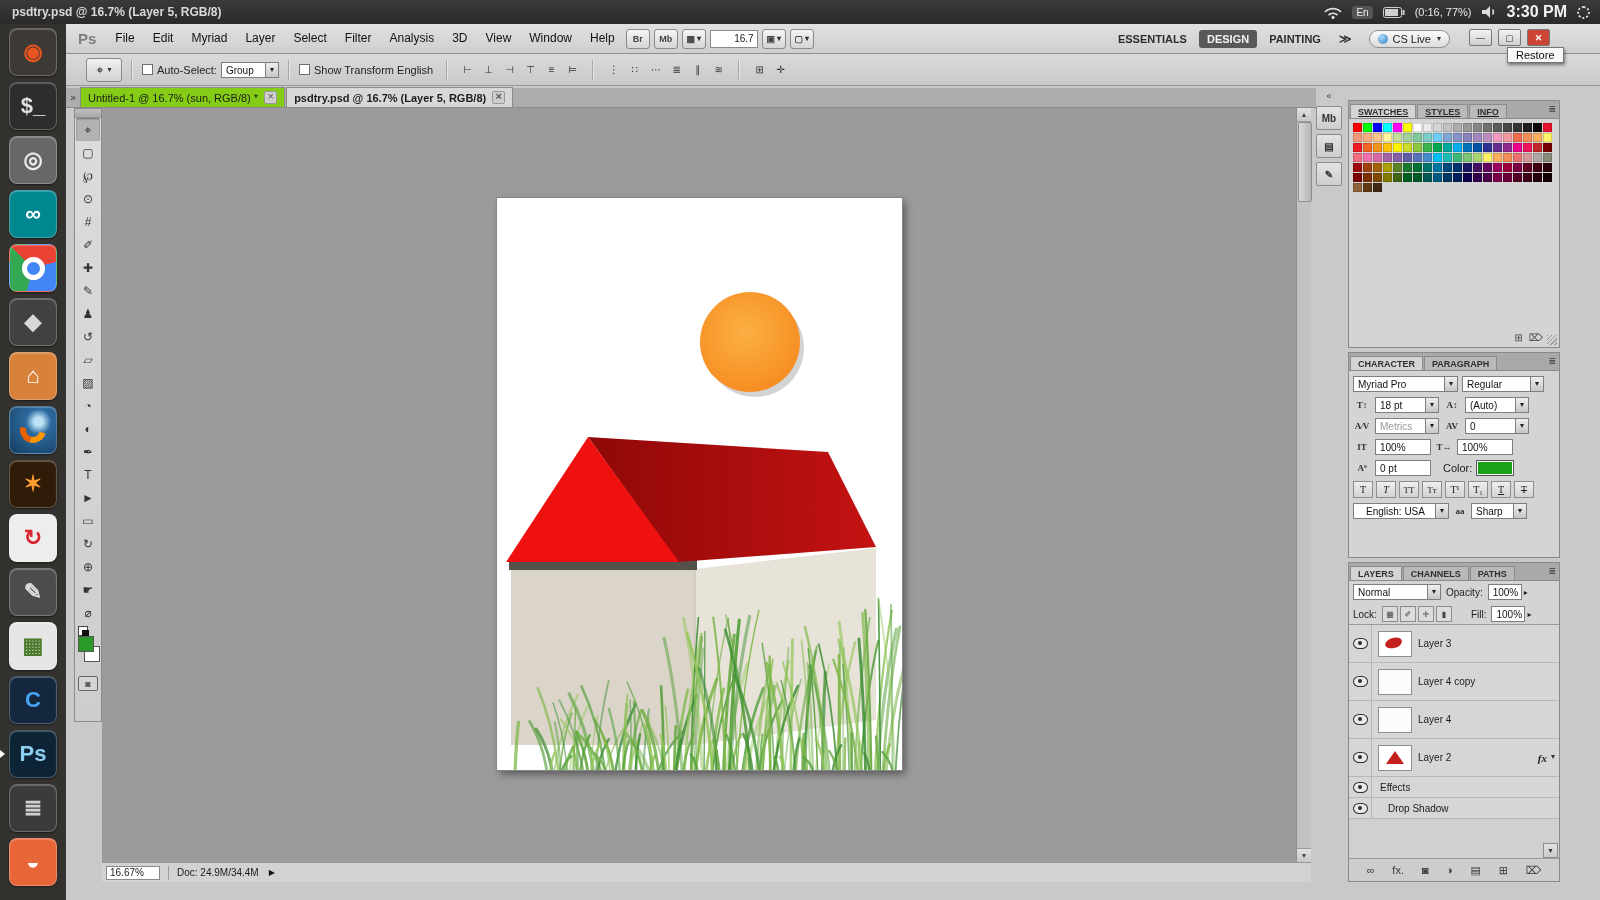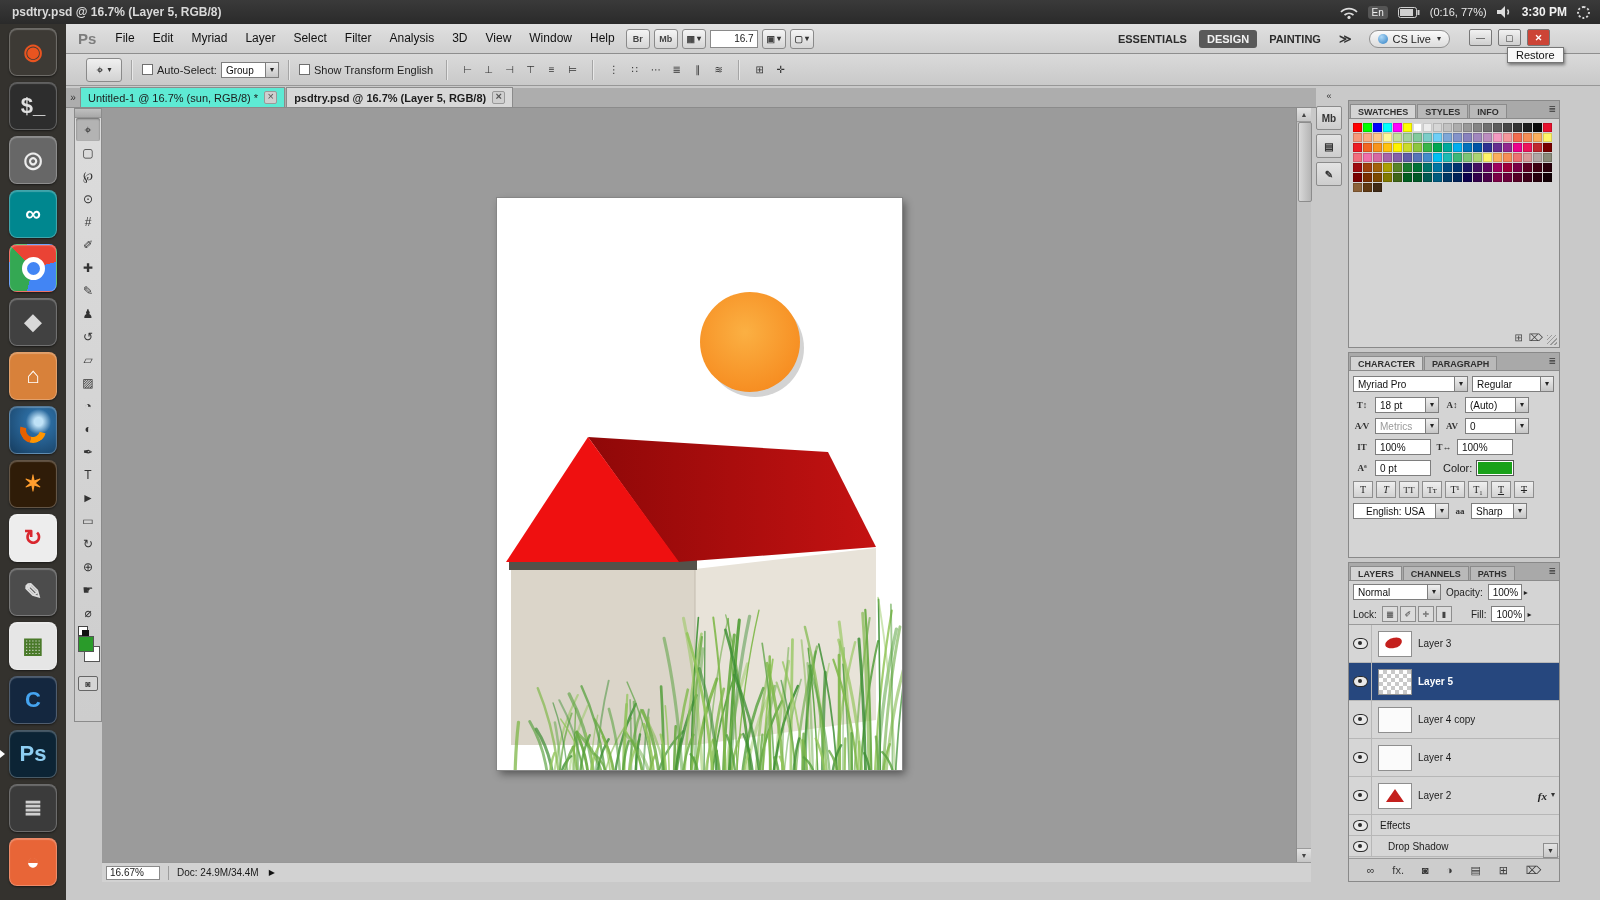--- a/index.html
+++ b/index.html
@@ -4,21 +4,21 @@
 <style>
   html,body{margin:0;padding:0;background:#222;}
   .screen{position:relative;width:1600px;height:900px;overflow:hidden;background:#c9c9c9;
     font-family:"Liberation Sans",sans-serif;font-size:11px;color:#1a1a1a;}
   
   .ubar{position:absolute;left:0;top:0;width:1600px;height:24px;background:linear-gradient(#3a3a3a,#2a2a2a);
     color:#ddd;display:flex;align-items:center;z-index:40;}
   .ubar-title{margin-left:12px;font-weight:bold;font-size:12px;color:#d9d9d9;}
   .ubar-right{position:absolute;right:10px;top:0;height:24px;display:flex;align-items:center;gap:10px;}
   .kbd-ind{background:#555;border-radius:3px;padding:1px 4px;font-size:10px;color:#eee;}
-  .clock{font-weight:bold;font-size:12px;color:#f2f2f2;}
+  .clock{font-weight:bold;font-size:16px;color:#f2f2f2;}
   .gear-icon{width:13px;height:13px;border:2px dotted #d9d9d9;border-radius:50%;box-sizing:border-box;}
   
   .launcher{position:absolute;left:0;top:24px;width:66px;height:876px;background:#34322e;z-index:30;
     display:flex;flex-direction:column;align-items:center;padding-top:4px;box-sizing:border-box;}
   .tile-wrap{position:relative;margin-bottom:6px;}
   .tile{width:48px;height:48px;border-radius:8px;border:1px solid rgba(255,255,255,.25);box-sizing:border-box;
     display:flex;align-items:center;justify-content:center;font-size:22px;font-weight:bold;
     box-shadow:inset 0 1px 1px rgba(255,255,255,.25), 0 1px 2px rgba(0,0,0,.5);}
   .run-ind{position:absolute;left:-9px;top:20px;width:0;height:0;border-top:4px solid transparent;
     border-bottom:4px solid transparent;border-left:5px solid #fff;}
@@ -71,21 +71,21 @@
   .dd.grayed{color:#9a9a9a;}
   .nf{background:#fff;border:1px solid #7e7e7e;height:16px;font-size:10px;line-height:15px;padding:0 4px;
     box-sizing:border-box;white-space:nowrap;color:#111;}
   .spin{display:flex;align-items:center;gap:2px;}
   .spin .arrow{font-size:8px;color:#222;}
   
   .tabsbar{position:absolute;left:66px;top:88px;width:1250px;height:20px;background:#adadad;border-bottom:1px solid #8b8b8b;
     display:flex;align-items:flex-end;box-sizing:border-box;z-index:15;}
   .tab-overflow{width:14px;text-align:center;font-size:10px;color:#333;line-height:19px;}
   .doc-tab{display:flex;align-items:center;gap:6px;height:19px;padding:0 7px;font-size:11px;color:#1c1c1c;
-    background:#5eead4;border:1px solid #8b8b8b;border-bottom:none;margin-right:1px;white-space:nowrap;}
+    background:#84cc16;border:1px solid #8b8b8b;border-bottom:none;margin-right:1px;white-space:nowrap;}
   .doc-tab.active{background:#d8d8d8;font-weight:bold;}
   .tab-close{color:#555;font-size:11px;border:1px solid #999;background:#cfcfcf;width:11px;height:11px;
     line-height:9px;text-align:center;border-radius:2px;}
   
   .toolspanel{position:absolute;left:74px;top:108px;width:28px;height:614px;background:linear-gradient(#dcdcdc,#cdcdcd);
     border:1px solid #8b8b8b;box-sizing:border-box;z-index:15;}
   .tools-grip{height:8px;background:linear-gradient(#bfbfbf,#a8a8a8);border-bottom:1px solid #949494;}
   .tool-btn{width:24px;height:23px;margin:0 auto;display:flex;align-items:center;justify-content:center;
     font-size:12px;color:#333;}
   .tool-btn.selected{background:#b3b3b3;box-shadow:inset 0 1px 2px rgba(0,0,0,.4);border-radius:2px;}
@@ -735,21 +735,21 @@
         </div>
         <div class="rail-btn" style="margin-bottom:4px;">
           <span>▤</span>
         </div>
         <div class="rail-btn" style="margin-bottom:4px;">
           <span>✎</span>
         </div>
       </div>
   </div>
 
-  <div class="panel" style="top:100px;height:248px;">
+  <div class="panel" style="top:100px;height:248px;text-decoration:underline;">
     <div class="ptabs">
       <div style="display:flex;align-items:flex-end;">
 
       <span class="ptab active">SWATCHES</span>
           <span class="ptab">STYLES</span>
           <span class="ptab">INFO</span>
         </div>
       <span class="pmenu">≣</span>
     </div>
     <div class="swgrid">
@@ -888,21 +888,21 @@
   <div class="panel" style="top:352px;height:206px;">
     <div class="ptabs">
       <div style="display:flex;align-items:flex-end;">
 
       <span class="ptab active">CHARACTER</span>
           <span class="ptab">PARAGRAPH</span>
         </div>
       <span class="pmenu">≣</span>
     </div>
     <div class="chrow">
-      <span class="dd" style="width:115px;"><span>Myriad Pro</span></span>
+      <span class="dd" style="width:105px;"><span>Myriad Pro</span></span>
       <span class="dd" style="width:82px;"><span>Regular</span></span>
     </div>
     <div class="chrow">
       <span class="ci">T↕</span>
       <span class="dd" style="width:64px;"><span>18 pt</span></span>
       <span class="ci">A↕</span>
       <span class="dd" style="width:64px;"><span>(Auto)</span></span>
     </div>
     <div class="chrow">
       <span class="ci">A⁄V</span>
@@ -999,28 +999,20 @@
     </div>
     <div class="layers-list">
       <div>
 
       <div class="layer-row">
             <span class="eye-cell">
               <span class="eye-icon"></span>
             </span>
             <span class="thumb smudge"></span>
             <span class="lname">Layer 3</span>
-
-          </div>
-          <div class="layer-row selected">
-            <span class="eye-cell">
-              <span class="eye-icon"></span>
-            </span>
-            <span class="thumb checker"></span>
-            <span class="lname">Layer 5</span>
 
           </div>
           <div class="layer-row">
             <span class="eye-cell">
               <span class="eye-icon"></span>
             </span>
             <span class="thumb plain"></span>
             <span class="lname">Layer 4 copy</span>
 
           </div>

